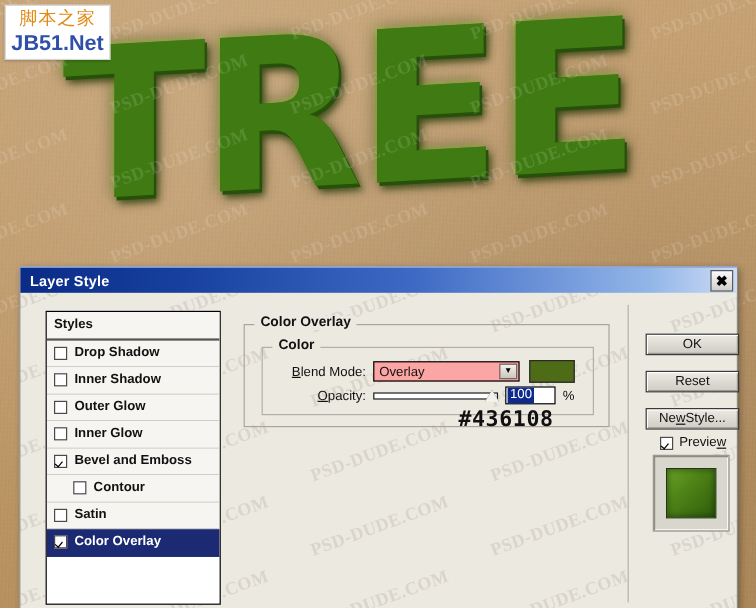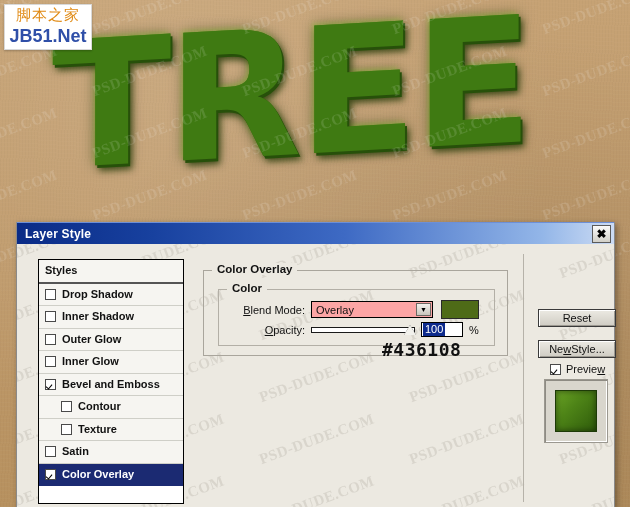--- a/index.html
+++ b/index.html
@@ -319,24 +319,20 @@
           <span class="sl-label">Inner Glow</span>
         </div>
         <div class="sl-row plain">
           <span class="cb on"></span>
           <span class="sl-label">Bevel and Emboss</span>
         </div>
         <div class="sl-row sub plain">
           <span class="cb"></span>
           <span class="sl-label">Contour</span>
         </div>
-        <div class="sl-row sub plain">
-          <span class="cb"></span>
-          <span class="sl-label">Texture</span>
-        </div>
         <div class="sl-row plain">
           <span class="cb"></span>
           <span class="sl-label">Satin</span>
         </div>
         <div class="sl-row selected">
           <span class="cb on"></span>
           <span class="sl-label">Color Overlay</span>
         </div>
       </div>
 
@@ -364,20 +360,21 @@
           <div id="op-input">
             <span id="op-value">100</span>
           </div>
           <span id="pct">%</span>
         </div>
       </div>
     </div>
 
     <div id="vdivider"></div>
 
+    <div class="btn" id="btn-ok">OK</div>
     <div class="btn" id="btn-reset">Reset</div>
     <div class="btn" id="btn-newstyle">Ne<u>w</u> Style...</div>
 
     <div id="preview-row">
       <span class="cb on"></span>
       <span>Previe<u>w</u></span>
     </div>
 
     <div id="preview-box">
       <div id="preview-thumb"></div>

